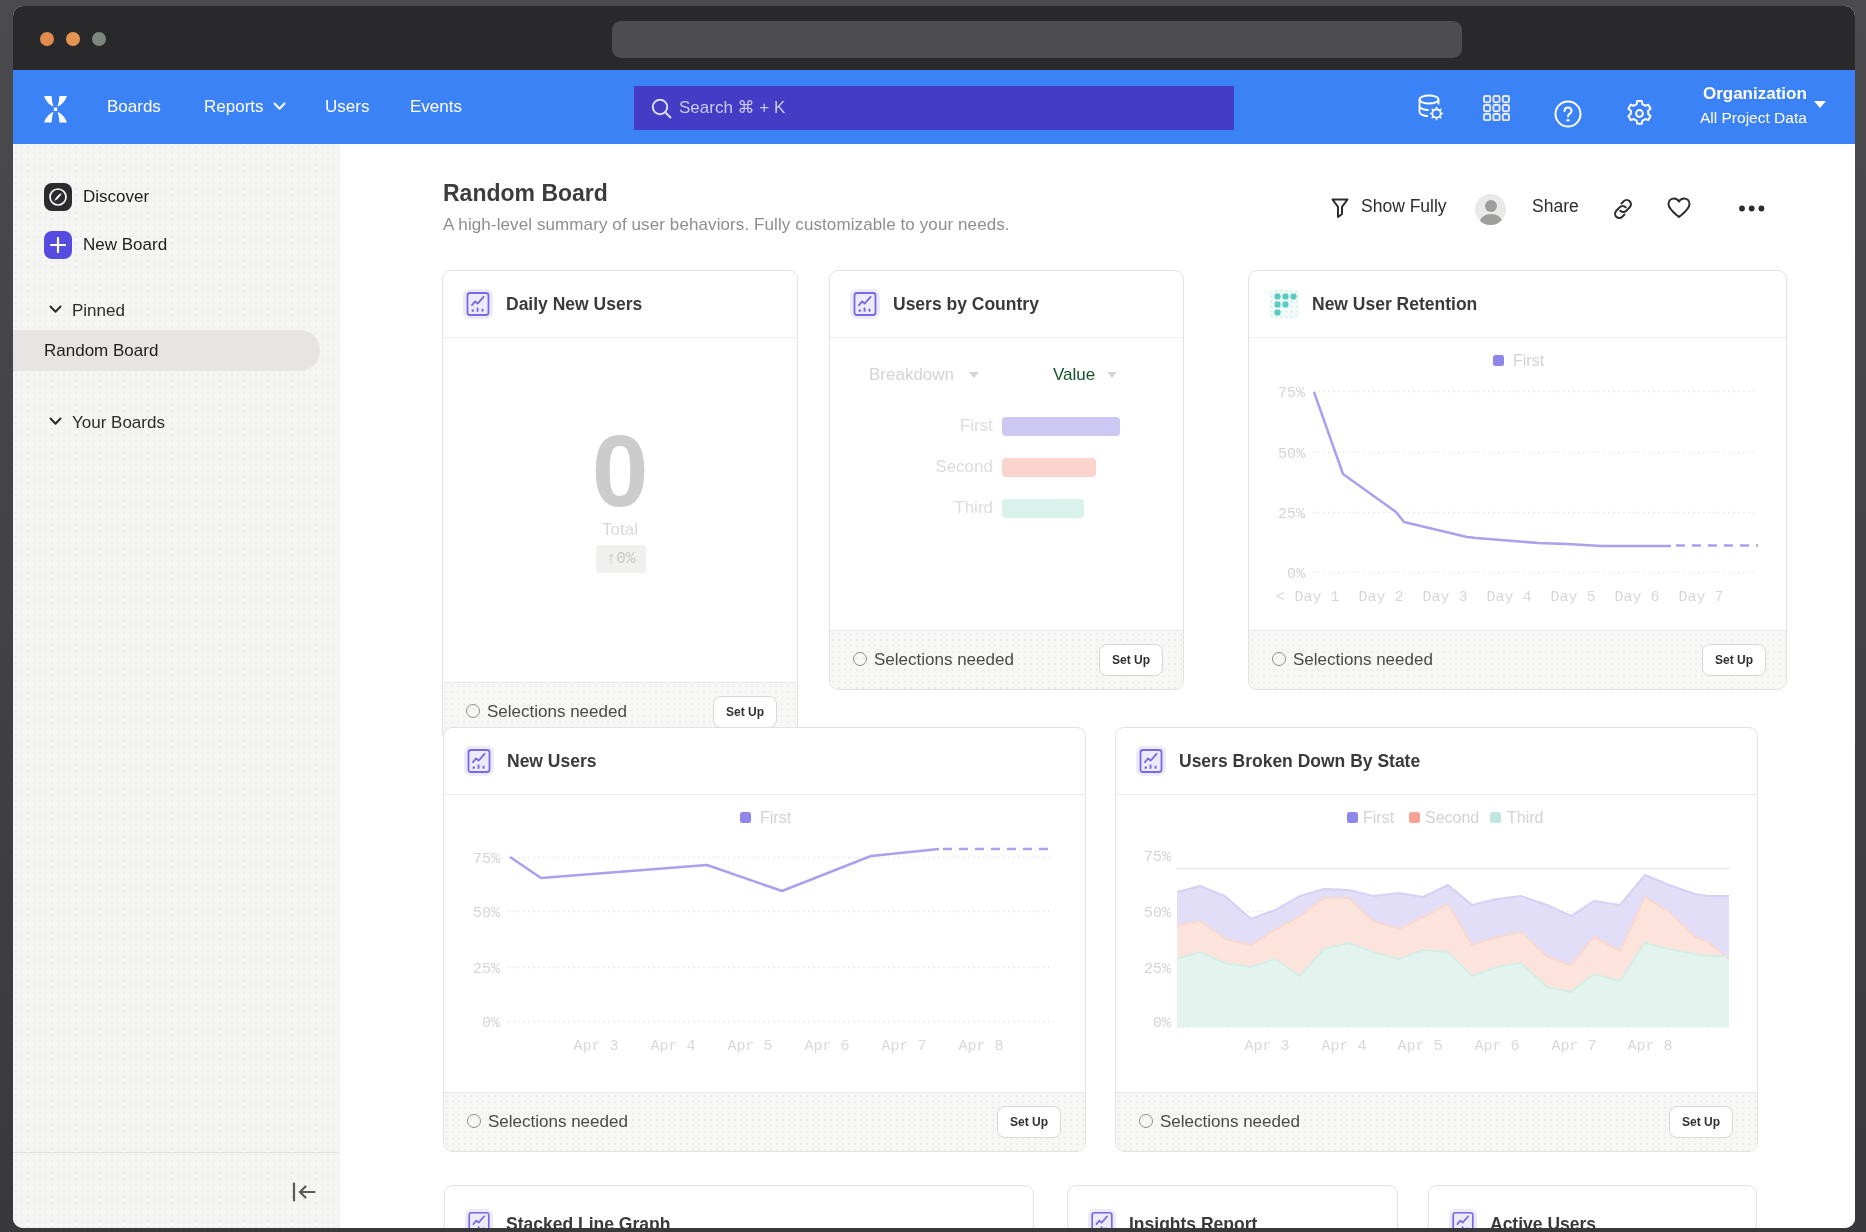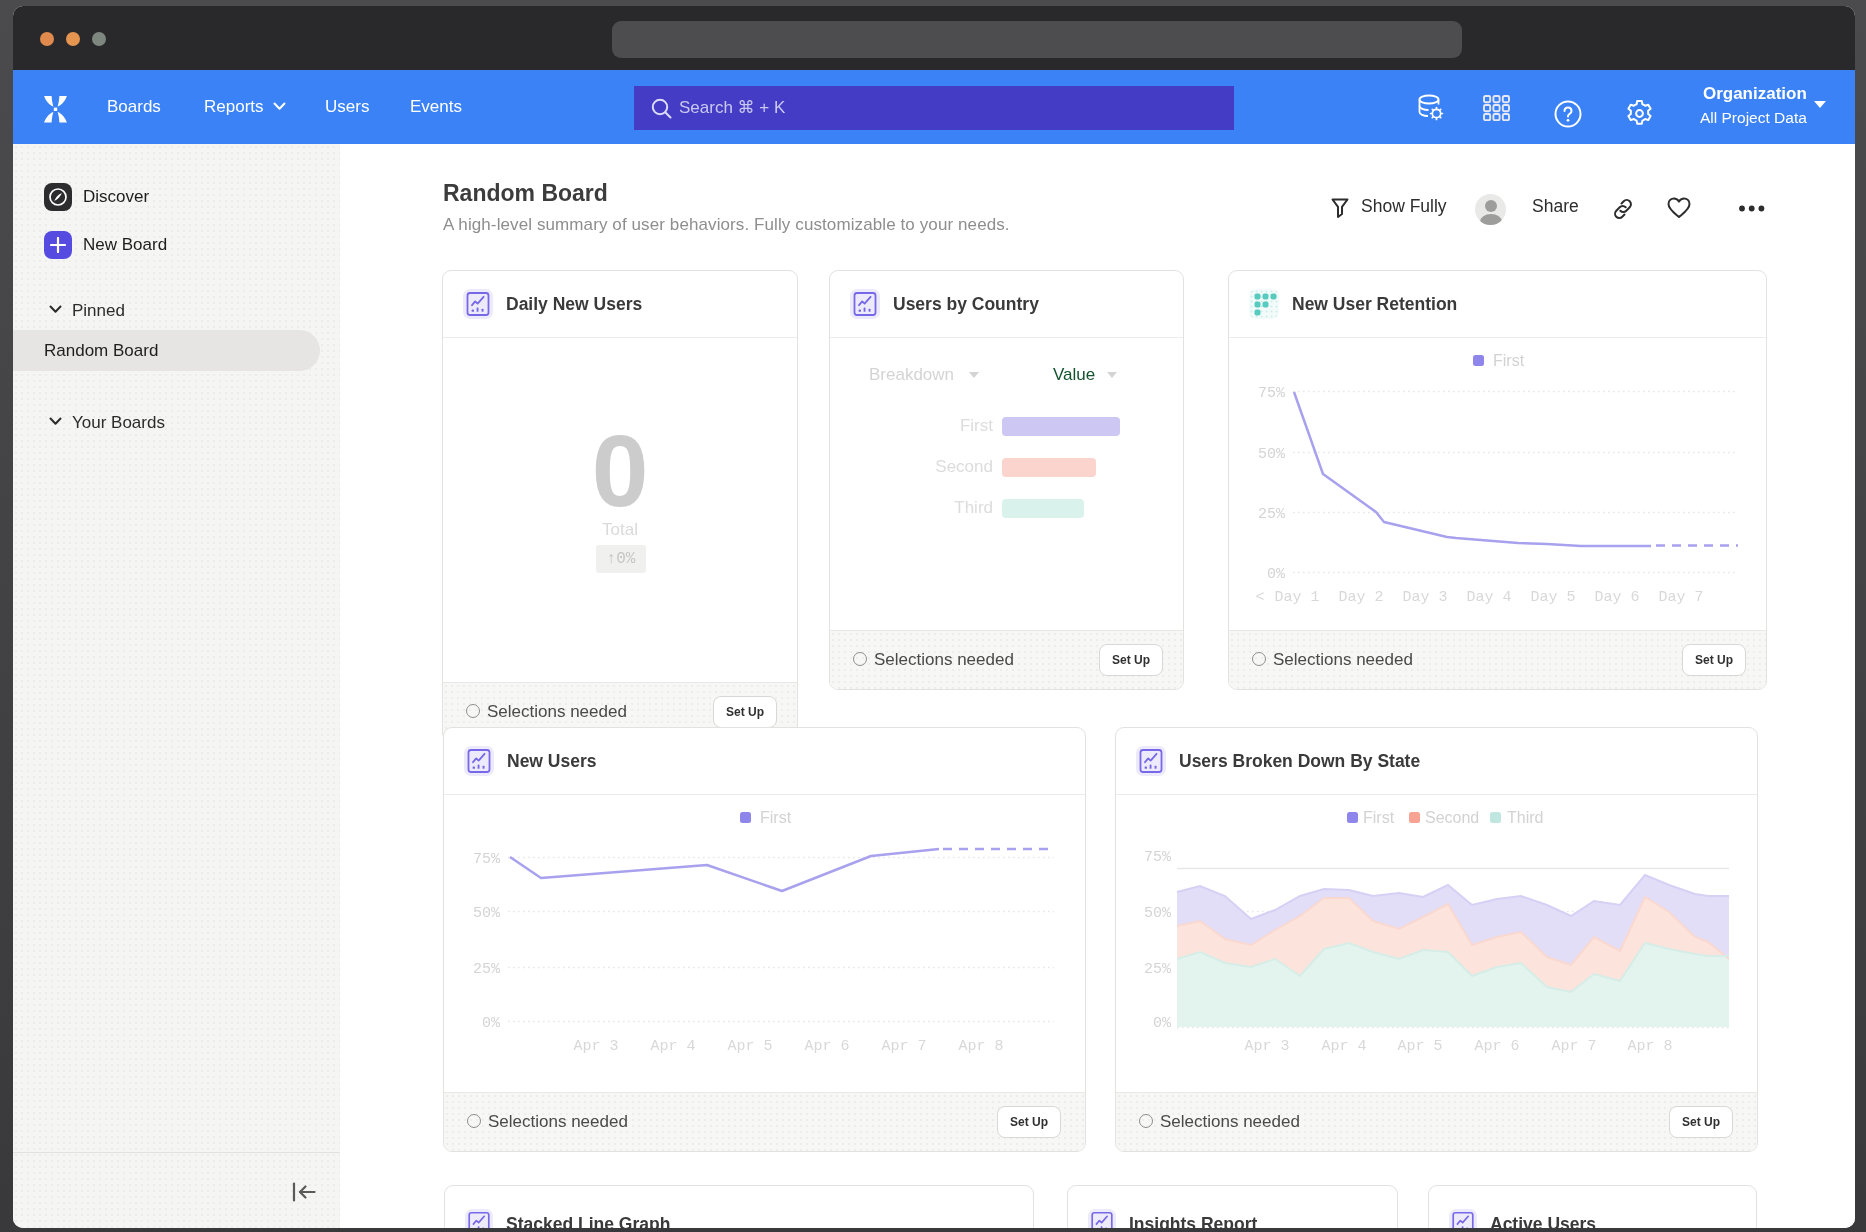--- a/index.html
+++ b/index.html
@@ -268,21 +268,21 @@
       <div style="position:absolute;left:172px;top:187px;width:94px;height:19px;border-radius:4px;background:#fbd4cd"></div>
       <div style="position:absolute;left:0;top:227px;width:163px;text-align:right;font-size:17px;color:#dcdcdc">Third</div>
       <div style="position:absolute;left:172px;top:228px;width:82px;height:19px;border-radius:4px;background:#d9f2ec"></div>
       <div class="card-foot">
         <div class="foot-circle"></div>
         <div class="foot-label">Selections needed</div>
         <div class="setup">Set Up</div>
       </div>
     </div>
 
-    <div class="card" style="left:888px;top:126px;width:539px;height:420px">
+    <div class="card" style="left:908px;top:126px;width:539px;height:420px">
       <div class="card-head">
         <div class="card-ico" style="background-color:#f2fbf9;background-image:radial-gradient(#cfeee9 0.9px, transparent 1.1px);background-size:5px 5px">
           <svg width="30" height="30" viewBox="0 0 30 30">
               <g fill="#58cbc1">
                 <rect x="5.5" y="4.5" width="6" height="6" rx="2"></rect>
                 <rect x="13.5" y="4.5" width="6" height="6" rx="2"></rect>
                 <rect x="21.5" y="4.5" width="6" height="6" rx="2"></rect>
                 <rect x="5.5" y="12.5" width="6" height="6" rx="2"></rect>
                 <rect x="13.5" y="12.5" width="6" height="6" rx="2"></rect>
                 <rect x="5.5" y="20.5" width="6" height="6" rx="2"></rect>

